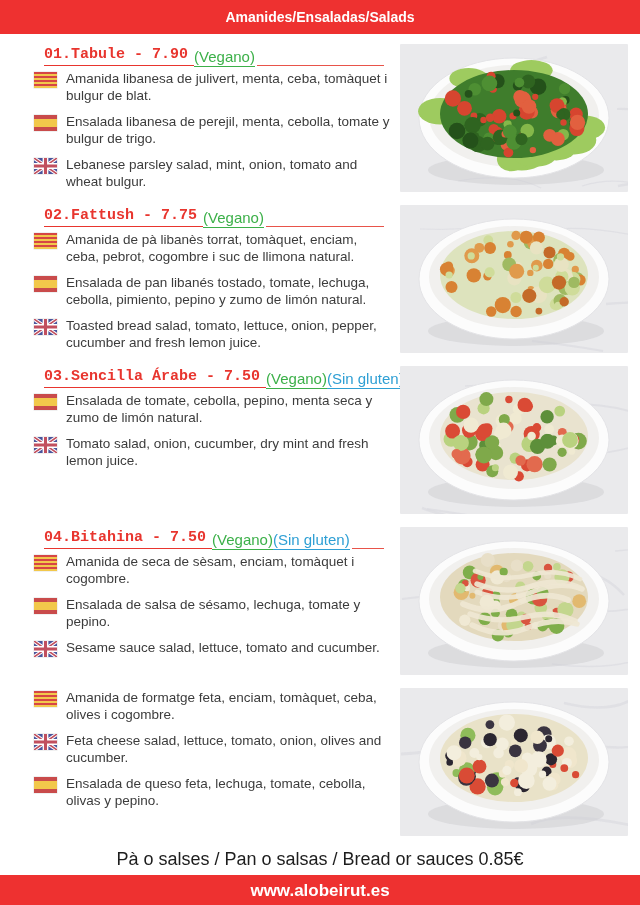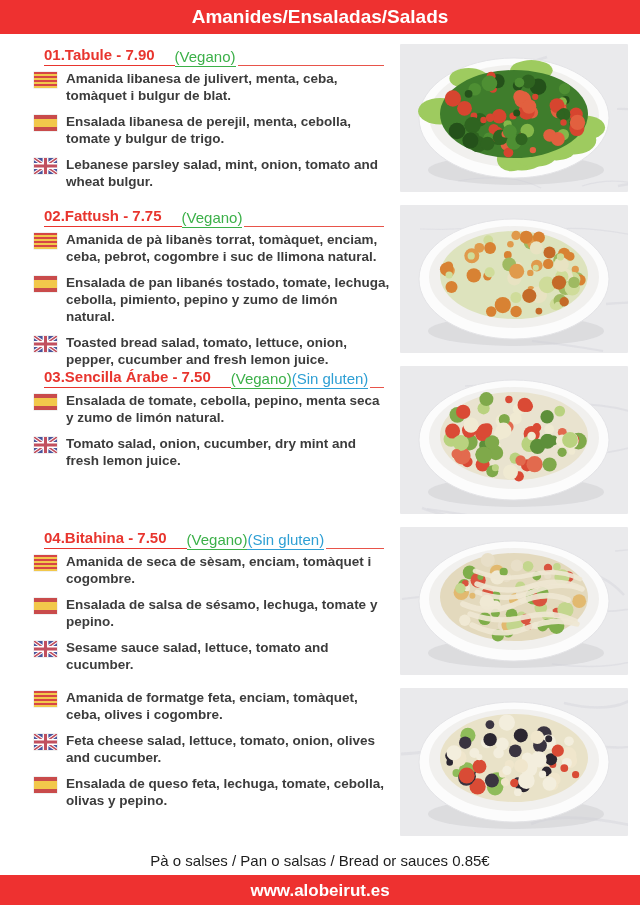--- a/index.html
+++ b/index.html
@@ -9,55 +9,55 @@
     background:#ffffff;
     display:flex; flex-direction:column;
     overflow:hidden;
     --header_red:#ee3130; --title_red:#e8352e; --rule_red:#e8544a;
     --tag_green:#3cb049; --tag_blue:#2e9fd4; --body_text:#3c3c3c;
   }
   .topbar {
     background:var(--header_red); color:#fff;
     height:34px; flex:0 0 34px;
     display:flex; align-items:center; justify-content:center;
-    font-size:19px; font-weight:bold;
+    font-size:14px; font-weight:bold;
   }
   main { flex:1 1 auto; padding:10px 12px 0 34px; }
   .menu-item { display:flex; gap:10px; height:161px; }
   .item-text { flex:1 1 auto; min-width:0; padding-top:1px; }
   .item-title {
     display:flex; align-items:flex-end;
     font-size:15px; line-height:19px; margin:0 6px 4px 10px;
     white-space:nowrap;
   }
   .t-main {
     color:var(--title_red); font-weight:bold;
-    border-bottom:1.5px solid var(--title_red); padding:0 20px 1px 0;
+    border-bottom:1.5px solid var(--title_red); padding:0 6px 1px 0;font-family:Liberation Mono, monospace;
   }
   .tag { font-weight:400; padding-bottom:1px; }
   .tag-vegan  { color:var(--tag_green); border-bottom:1.5px solid var(--tag_green);margin-top:48px; }
   .tag-gluten { color:var(--tag_blue);  border-bottom:1.5px solid var(--tag_blue); }
   .t-rule { flex:1 1 auto; height:0; border-bottom:1.5px solid var(--rule_red); margin-left:2px; }
-  .desc-row { display:flex; align-items:flex-start; margin-bottom:9px;font-weight:bold; }
+  .desc-row { display:flex; align-items:flex-start; margin-bottom:9px; }
   .flag {
     flex:0 0 23px; width:23px; height:16px; margin:2px 9px 0 0;
     box-shadow:0 0 0 0.5px rgba(0,0,0,0.12); display:block; overflow:hidden;
   }
   .flag-catalan { background:linear-gradient(180deg,
       #d64545 0 12.5%, #f2c84b 12.5% 25%, #d64545 25% 37.5%, #f2c84b 37.5% 50%,
       #d64545 50% 62.5%, #f2c84b 62.5% 75%, #d64545 75% 87.5%, #f2c84b 87.5% 100%); }
   .flag-spanish { background:linear-gradient(180deg,
       #c94b4b 0 27%, #f2c84b 27% 73%, #c94b4b 73% 100%); }
   .flag-english svg { display:block; width:23px; height:16px; }
   .desc-text { font-size:13.5px; line-height:17px; color:var(--body_text); }
   .item-photo { flex:0 0 228px; width:228px; height:148px; }
   .item-photo svg { display:block; border-radius:1px; }
   .sauces-note {
-    flex:0 0 26px; display:flex; align-items:center; justify-content:center;
-    font-size:15px; color:#1d1d1d; padding-bottom:3px;
+    flex:0 0 26px; display:flex; align-items:flex-start; justify-content:center;
+    font-size:18px; color:#1d1d1d; padding-bottom:3px;
   }
   .bottombar {
     background:var(--header_red); color:#fff;
     height:32px; flex:0 0 32px;
     display:flex; align-items:center; justify-content:center;
     font-size:17px; font-weight:bold;
   }
 </style>
 </head>
 <body style="--header_red: #ee3130; --title_red: #e8352e; --rule_red: #e8544a; --tag_green: #3cb049; --tag_blue: #2e9fd4; --body_text: #3c3c3c;">

